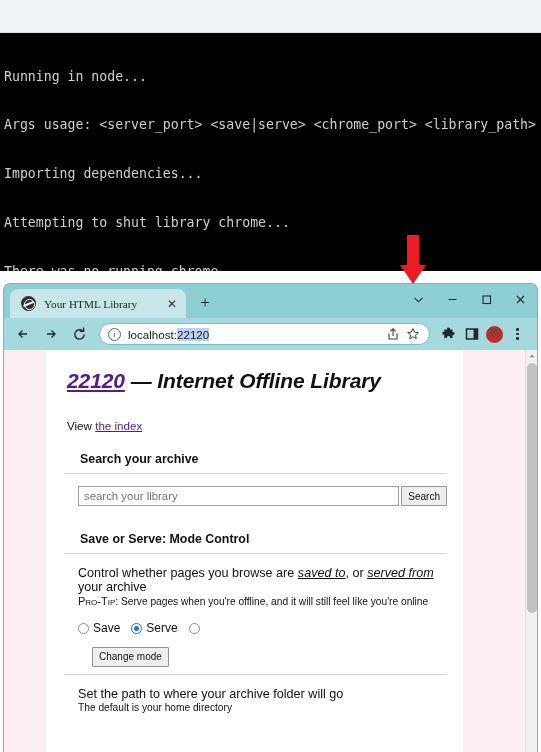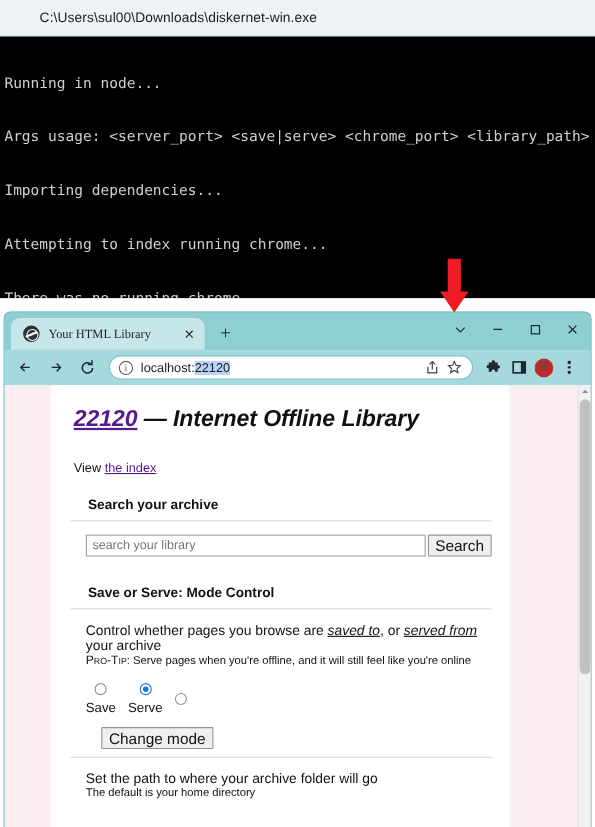--- a/index.html
+++ b/index.html
@@ -174,31 +174,31 @@
   .sec-rule { border: none; border-top: 1px solid #d9d9d9; margin: 7px 0 0 0; }
 
   .form-row { margin: 12px 0 0 14px; display: flex; }
   .txt-input {
     height: 20px; background: #fff; border: 1px solid #a0a0a0;
     font-family: "Liberation Sans", sans-serif; font-size: 11.4px;
     color: #5b5b5b; padding: 0 5px; outline: none;
   }
   .btn {
     background: #efefef; border: 1px solid #949494;
-    font-family: "Liberation Sans", sans-serif; font-size: 14px;
+    font-family: "Liberation Sans", sans-serif; font-size: 10px;
     color: #111; height: 20px; padding: 0 6px; cursor: default;
     border-radius: 1px;
   }
   .desc { margin: 12px 0 0 14px; font-size: 12.6px; color: #111; }
   .desc em { font-style: italic; }
   .desc u { text-decoration: underline; }
   .protip { margin: 1px 0 0 14px; font-size: 10.2px; color: #111; }
   .protip .sc { font-variant: small-caps; font-size: 11px; }
   .radios { margin: 14px 0 0 14px; font-size: 12px; color: #111; display:flex; align-items:center; gap:5px; }
-  .radios label { display: inline-flex; align-items: center; gap: 4px; margin-right: 6px; flex-direction: column; }
+  .radios label { display: inline-flex; align-items: center; gap: 4px; margin-right: 6px; }
   .radio {
     width: 11px; height: 11px; border-radius: 50%;
     border: 1px solid #909090; background: #fff; display:inline-block;
     position: relative; flex: 0 0 auto;
   }
   .radio.on { border: 1px solid #1a73e8; background: #fff; }
   .radio.on:after {
     content: ""; position: absolute; left: 2px; top: 2px;
     width: 5px; height: 5px; border-radius: 50%; background: #1a73e8;
   }
@@ -218,27 +218,26 @@
   }
 </style>
 </head>
 <body>
 
 <div id="root">
 
   <div class="console-win">
     <div class="console-titlebar">
       <span class="node-icon"><span class="hex"></span></span>
-      <span class="console-title">C:\Users\sul00\Downloads\diskernet-win.exe</span>
     </div>
     <div class="console-body">
       <span class="line">Running in node...</span>
       <span class="line">Args usage: &lt;server_port&gt; &lt;save|serve&gt; &lt;chrome_port&gt; &lt;library_path&gt;</span>
       <span class="line">Importing dependencies...</span>
-      <span class="line">Attempting to index running chrome...</span>
+      <span class="line">Attempting to shut library chrome...</span>
       <span class="line">There was no running chrome.</span>
       
       
       
       
       
       
       
       
       

